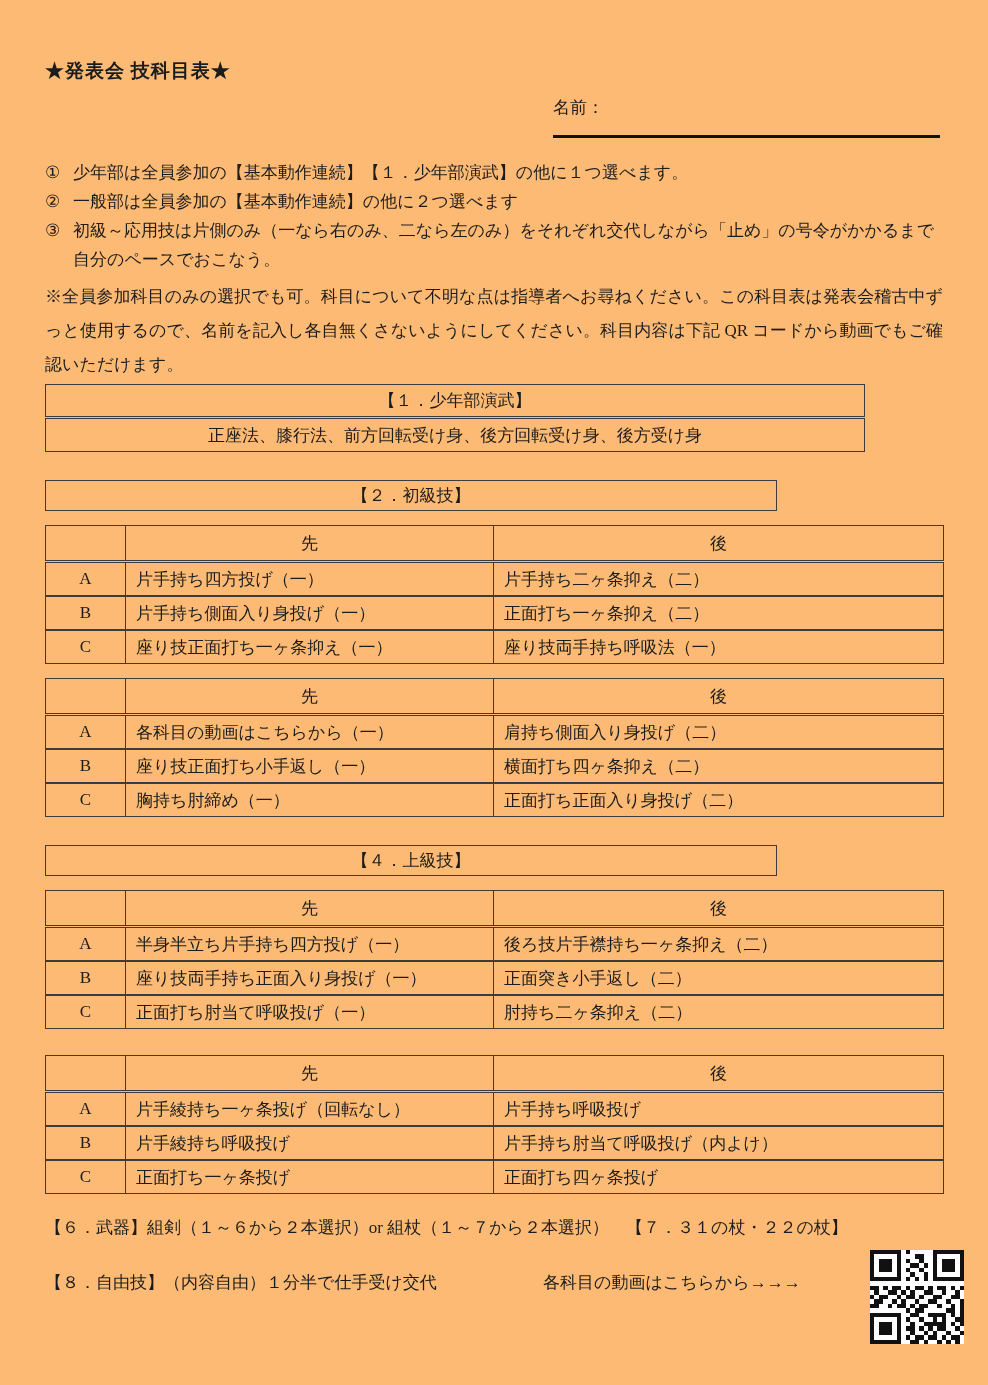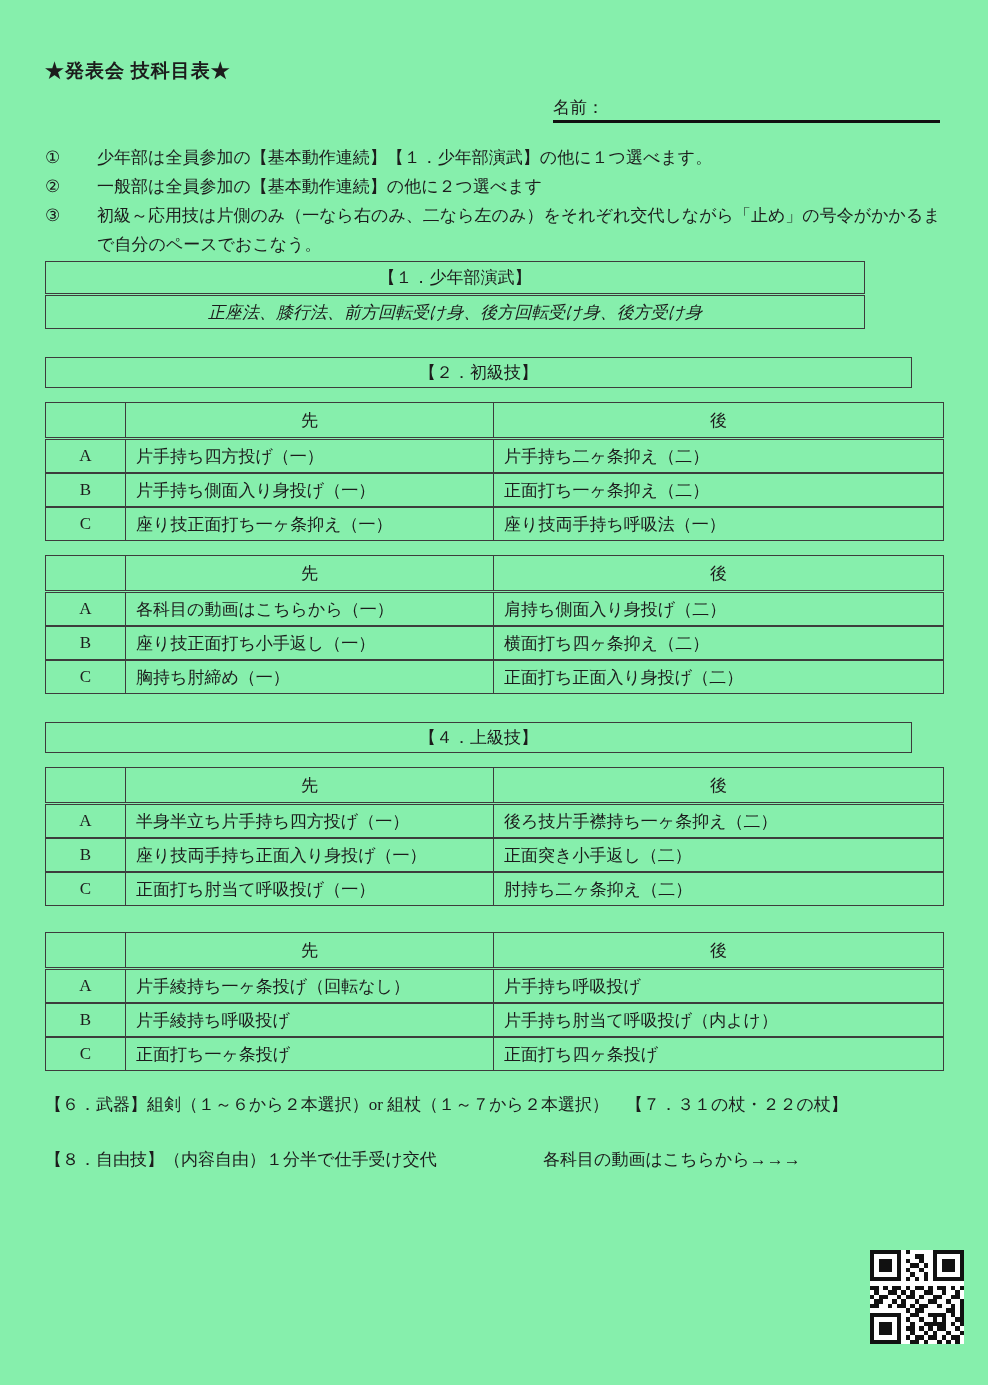--- a/index.html
+++ b/index.html
@@ -1,43 +1,43 @@
 <!DOCTYPE html>
 <html><head>
 <meta charset="utf-8">
 <style>
   html,body{margin:0;padding:0;background:#ffffff;}
   .page{
     position:relative;
     width:988px;height:1385px;
-    background:#86efac;
+    background:#fdba74;
     color:#1c1c1c;
     font-family:"Liberation Serif","DejaVu Serif",serif;
     overflow:hidden;
   }
   .content{padding:58px 45px 0 45px;}
   .doc-title{font-size:19px;font-weight:bold;letter-spacing:1px;}
   .name-row{
     margin:12px 0 0 508px;width:387px;
     border-bottom:3px solid #111;
-    padding-bottom:1px;font-size:17px;
+    padding-bottom:16px;font-size:17px;
   }
   .notes{margin-top:20px;font-size:17px;}
   .note{display:flex;line-height:29px;}
   .note .num{width:28px;flex:none;}
-  .note .txt{flex:1;margin-left:24px;}
+  .note .txt{flex:1;}
   .remark{margin-top:6px;font-size:17px;line-height:34px;text-align:justify;}
   table{border-collapse:collapse;width:820px;table-layout:fixed;}
   td{border:1px solid #3c3c3c;font-size:17px;overflow:hidden;white-space:nowrap;}
   .demo{margin-top:2px;}
   .demo td{text-align:center;height:29px;}
   .demo tr.first td{border-bottom:3px double #3c3c3c;}
-  .demo tr.second td{height:30px;font-style:italic;}
+  .demo tr.second td{height:30px;}
   .band{
-    box-sizing:border-box;width:867px;height:31px;margin-top:28px;
+    box-sizing:border-box;width:732px;height:31px;margin-top:28px;
     border:1px solid #3c3c3c;text-align:center;line-height:29px;font-size:17px;
   }
   .tech{margin-top:14px;}
   .tech.last{margin-top:26px;}
   .tech col.c-label{width:80px;}
   .tech col.c-first{width:368px;}
   .tech col.c-second{width:450px;}
   .tech tr.head td{height:32px;text-align:center;border-bottom:3px double #3c3c3c;}
   .tech tr.data td{height:30px;border-top:2px solid #3c3c3c;}
   .tech td.lab{text-align:center;}
@@ -67,20 +67,21 @@
       <div class="note">
         <span class="num">②</span>
         <span class="txt">一般部は全員参加の【基本動作連続】の他に２つ選べます</span>
       </div>
       <div class="note">
         <span class="num">③</span>
         <span class="txt">初級～応用技は片側のみ（一なら右のみ、二なら左のみ）をそれぞれ交代しながら「止め」の号令がかかるまで自分のペースでおこなう。</span>
       </div>
     </div>
 
+    <div class="remark">※全員参加科目のみの選択でも可。科目について不明な点は指導者へお尋ねください。この科目表は発表会稽古中ずっと使用するので、名前を記入し各自無くさないようにしてください。科目内容は下記 QR コードから動画でもご確認いただけます。</div>
 
     <table class="demo">
       <tbody>
           <tr class="first">
         <td>【１．少年部演武】</td>
       </tr>
       <tr class="second">
         <td>正座法、膝行法、前方回転受け身、後方回転受け身、後方受け身</td>
       </tr>
     </tbody>

